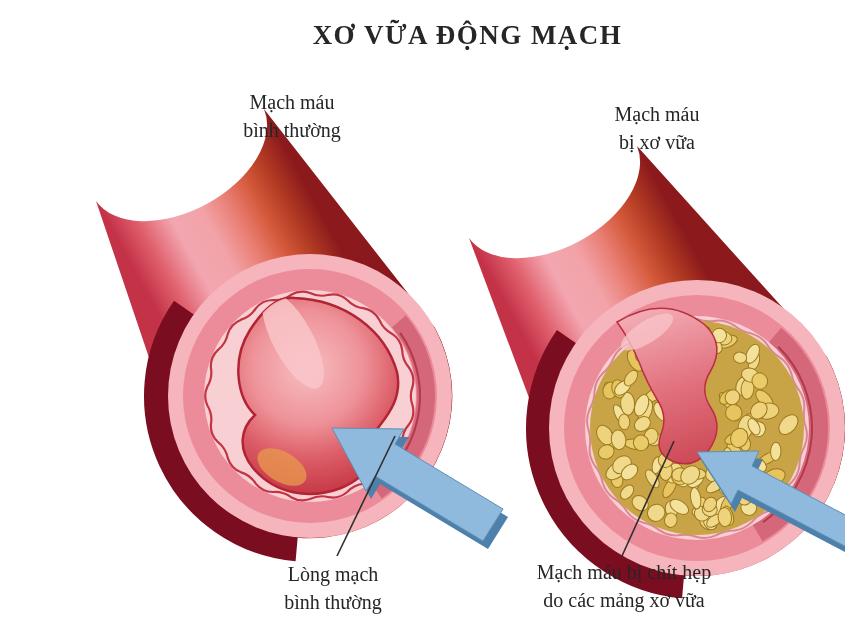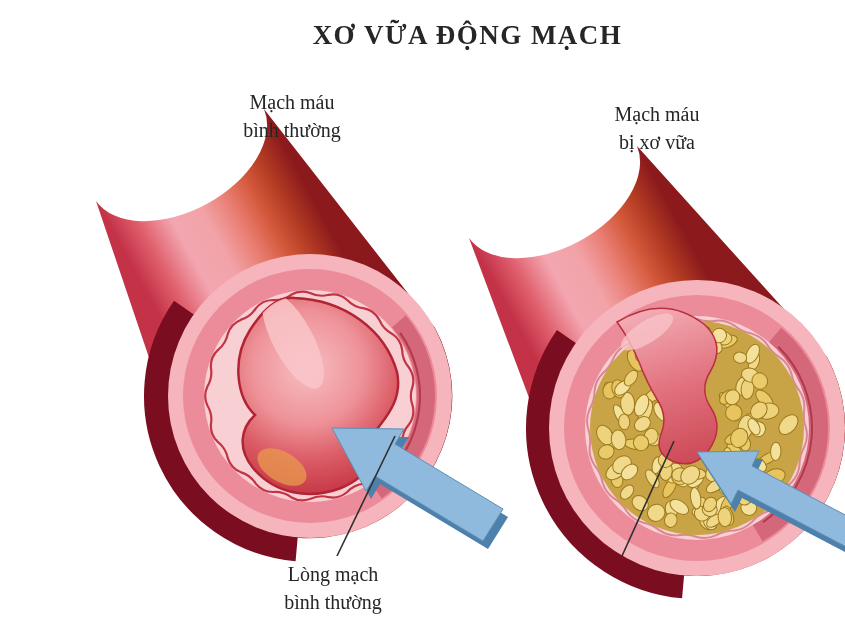--- a/index.html
+++ b/index.html
@@ -261,13 +261,15 @@
     <line class="pointer" x1="629" y1="441" x2="577" y2="556"></line>
   </svg>
 
   <div class="title">XƠ VỮA ĐỘNG MẠCH</div>
   <div class="lbl lbl-left-top">Mạch máu
 bình thường</div>
   <div class="lbl lbl-right-top">Mạch máu
 bị xơ vữa</div>
   <div class="lbl lbl-left-bot">Lòng mạch
 bình thường</div>
+  <div class="lbl lbl-right-bot">Mạch máu bị chít hẹp
+do các mảng xơ vữa</div>
 </div>
 
 </body></html>

